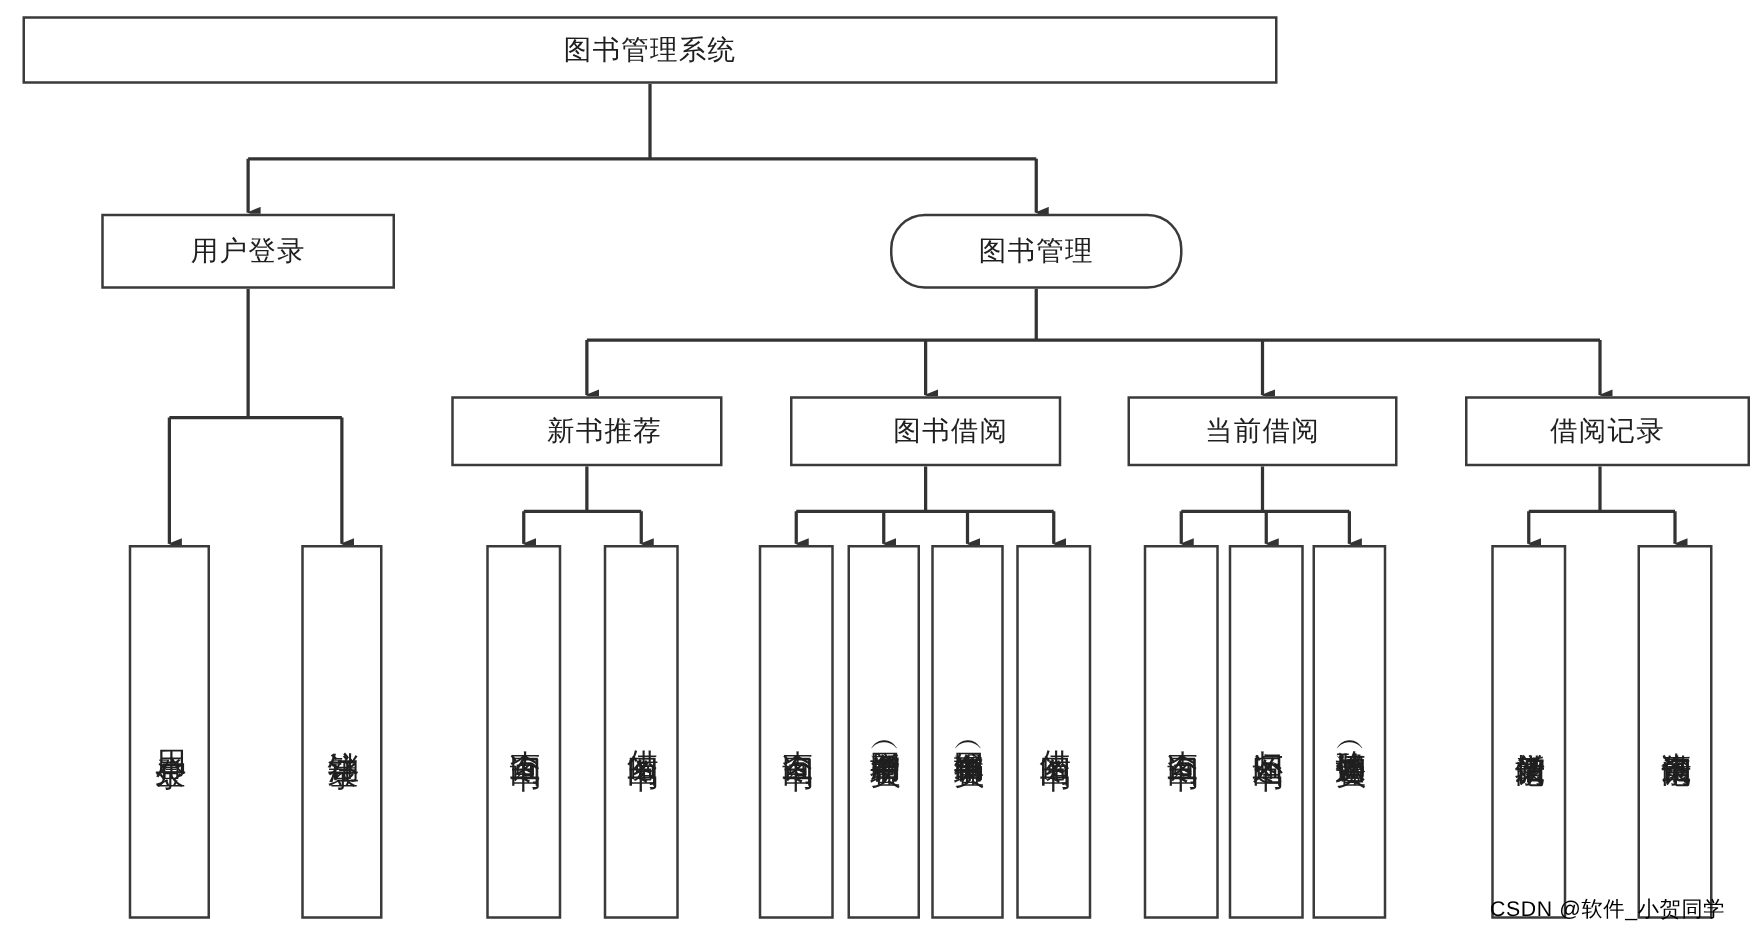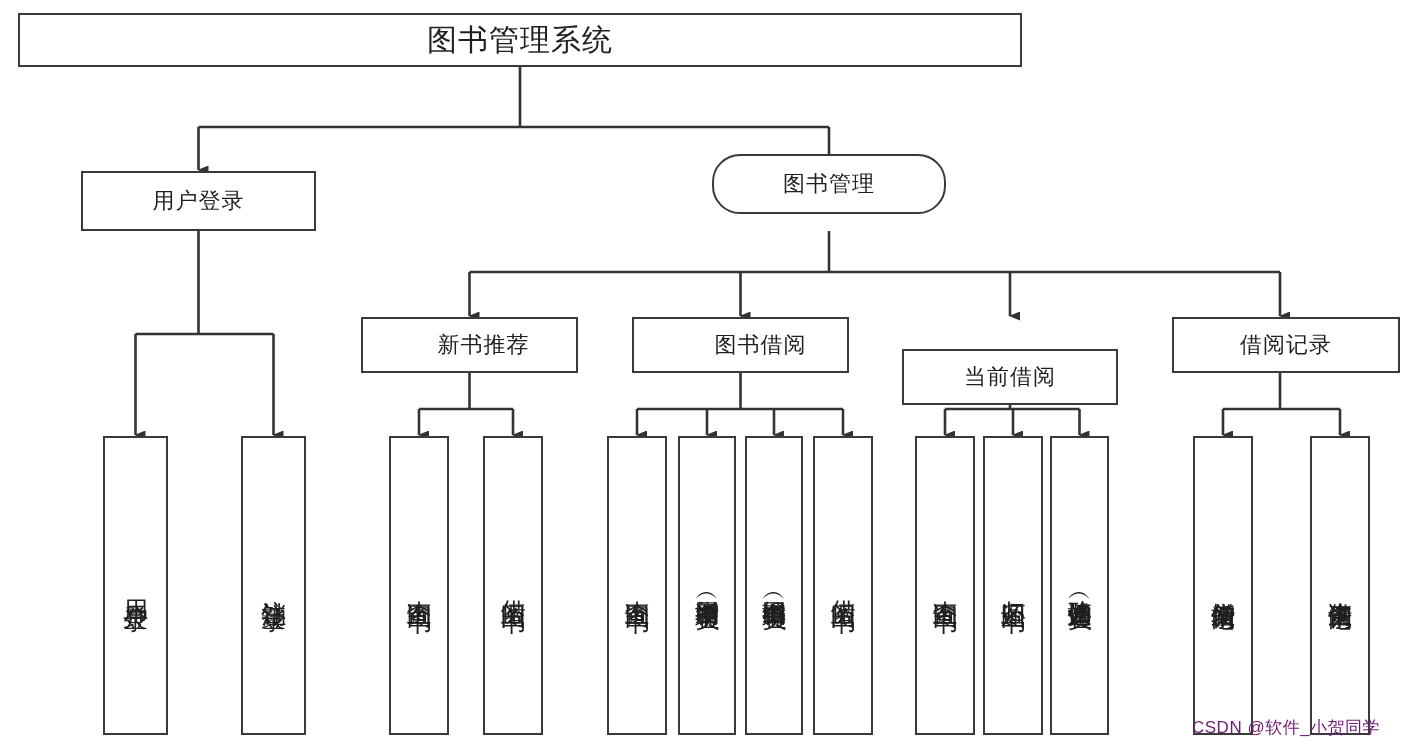--- a/index.html
+++ b/index.html
@@ -40,21 +40,21 @@
     text-align: center;
     line-height: 1.0;
   }
   
   .node.horiz .label {
     font-size: 22px;
     letter-spacing: 1px;
     white-space: nowrap;
   }
   .node.root .label {
-    font-size: 30px;
+    font-size: 22px;
     text-align: right;
   }
   
   .node.vert {
     align-items: center;
     justify-content: center;
   }
   .node.vert .label {
     writing-mode: vertical-rl;
     text-orientation: upright;
@@ -123,30 +123,30 @@
       </g>
   </svg>
 
   <div id="nodes-layer">
       <div class="node horiz root" style="left: 18px; top: 13px; width: 1004px; height: 54px; border-color: rgb(58, 58, 58); background: rgb(255, 255, 255); color: rgb(31, 31, 31);">
         <span class="label">图书管理系统</span>
       </div>
       <div class="node horiz" style="left: 81px; top: 171px; width: 235px; height: 60px; border-color: rgb(58, 58, 58); background: rgb(255, 255, 255); color: rgb(31, 31, 31);">
         <span class="label">用户登录</span>
       </div>
-      <div class="node horiz" style="left: 712px; top: 154px; width: 234px; height: 60px; border-color: rgb(58, 58, 58); background: rgb(255, 255, 255); color: rgb(31, 31, 31); border-radius: 28px;">
+      <div class="node horiz" style="left: 712px; top: 171px; width: 234px; height: 60px; border-color: rgb(58, 58, 58); background: rgb(255, 255, 255); color: rgb(31, 31, 31); border-radius: 28px;">
         <span class="label">图书管理</span>
       </div>
       <div class="node horiz" style="left: 361px; top: 317px; width: 217px; height: 56px; border-color: rgb(58, 58, 58); background: rgb(255, 255, 255); color: rgb(31, 31, 31); padding-left: 28px;">
         <span class="label">新书推荐</span>
       </div>
       <div class="node horiz" style="left: 632px; top: 317px; width: 217px; height: 56px; border-color: rgb(58, 58, 58); background: rgb(255, 255, 255); color: rgb(31, 31, 31); padding-left: 40px;">
         <span class="label">图书借阅</span>
       </div>
-      <div class="node horiz" style="left: 902px; top: 317px; width: 216px; height: 56px; border-color: rgb(58, 58, 58); background: rgb(255, 255, 255); color: rgb(31, 31, 31); margin-top: 32px;">
+      <div class="node horiz" style="left: 902px; top: 317px; width: 216px; height: 56px; border-color: rgb(58, 58, 58); background: rgb(255, 255, 255); color: rgb(31, 31, 31);">
         <span class="label">当前借阅</span>
       </div>
       <div class="node horiz" style="left: 1172px; top: 317px; width: 228px; height: 56px; border-color: rgb(58, 58, 58); background: rgb(255, 255, 255); color: rgb(31, 31, 31);">
         <span class="label">借阅记录</span>
       </div>
       <div class="node vert" style="left: 103px; top: 436px; width: 65px; height: 299px; border-color: rgb(58, 58, 58); background: rgb(255, 255, 255); color: rgb(31, 31, 31);">
         <span class="label">用户登录</span>
       </div>
       <div class="node vert" style="left: 241px; top: 436px; width: 65px; height: 299px; border-color: rgb(58, 58, 58); background: rgb(255, 255, 255); color: rgb(31, 31, 31);">
         <span class="label">注销登录</span>
@@ -179,14 +179,14 @@
         <span class="label">确认归还（管理员）</span>
       </div>
       <div class="node vert tight" style="left: 1193px; top: 436px; width: 60px; height: 299px; border-color: rgb(58, 58, 58); background: rgb(255, 255, 255); color: rgb(31, 31, 31);">
         <span class="label">新增借阅记录</span>
       </div>
       <div class="node vert tight" style="left: 1310px; top: 436px; width: 60px; height: 299px; border-color: rgb(58, 58, 58); background: rgb(255, 255, 255); color: rgb(31, 31, 31);">
         <span class="label">查询借阅记录</span>
       </div>
     </div>
 
-  <div class="watermark" style="left: 1192px; top: 716px; color: #701a75; text-align: center;">CSDN @软件_小贺同学</div>
+  <div class="watermark" style="left: 1192px; top: 716px; color: #000000; text-align: center;">CSDN @软件_小贺同学</div>
 </div>
 
 </body></html>

